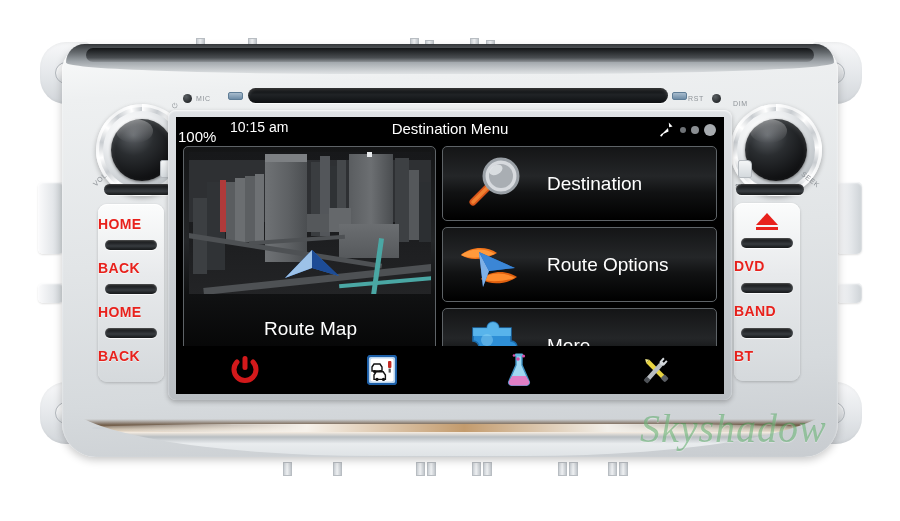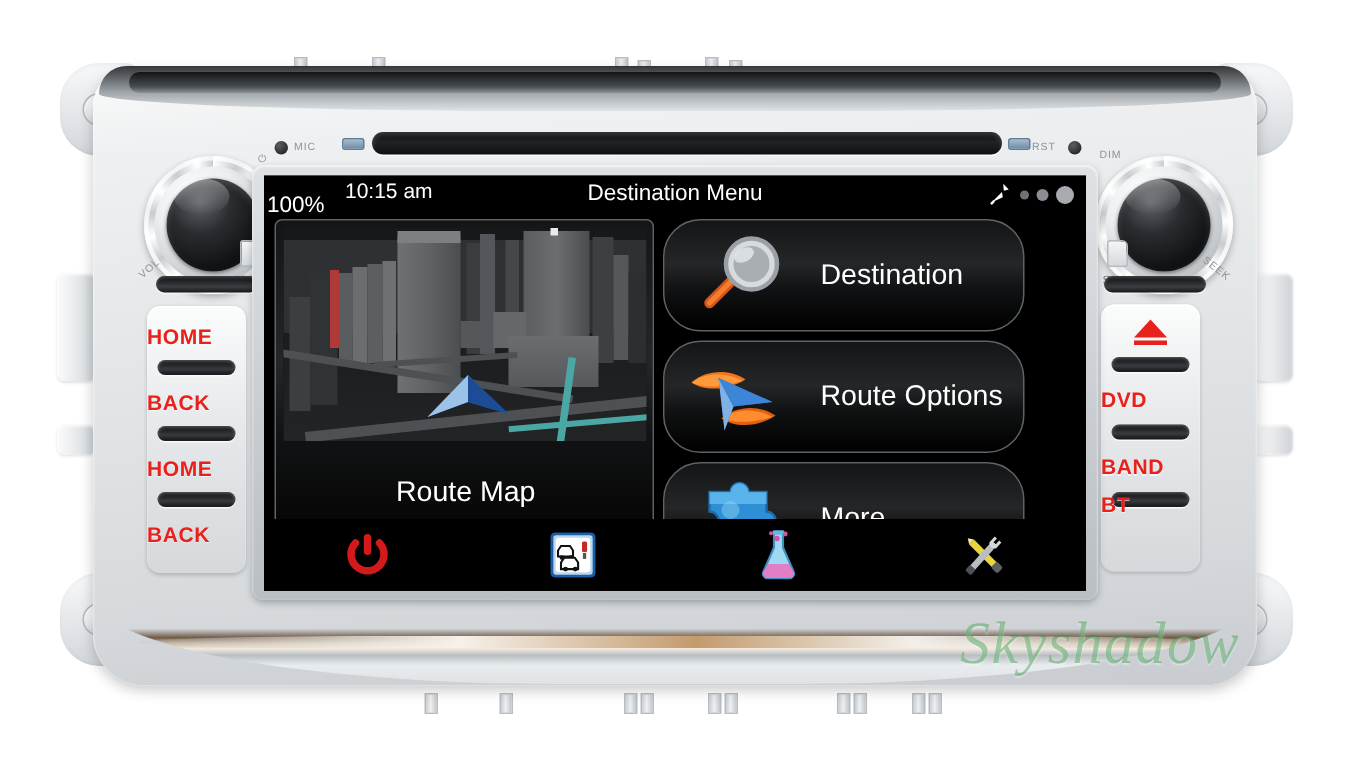--- a/index.html
+++ b/index.html
@@ -143,21 +143,21 @@
 
   
   .panel { position:absolute; border:1px solid #5e6367; border-radius:5px;
            background:linear-gradient(180deg,#141516 0%,#242628 40%,#111213 62%,#000 100%); }
   #mappanel { left:7px; top:29px; width:253px; height:237px; }
   #mapimg { position:absolute; left:5px; top:5px; width:242px; height:142px;
             overflow:hidden; background:#141416; }
   #showmap { position:absolute; left:0; bottom:42px; width:253px; text-align:center;
              color:#fff; font-size:19px; }
 
-  .mbtn { position:absolute; left:266px; width:241px; height:75px;border-radius:25px; }
+  .mbtn { position:absolute; left:266px; width:275px; height:75px; }
   #btn0 { top:29px; } #btn1 { top:110px; } #btn2 { top:191px; }
   .mbtn-label { position:absolute; left:104px; top:50%; transform:translateY(-50%);
                 color:#fff; font-size:19px; white-space:nowrap; }
   .mbtn-icon { position:absolute; left:10px; top:50%; transform:translateY(-50%);
                width:82px; height:60px; }
 
   
   #toolbar { position:absolute; left:0; bottom:0; width:548px; height:48px; background:#000;
              display:flex; align-items:center; }
   .toolslot { flex:1; display:flex; justify-content:center; align-items:center; }
@@ -257,21 +257,21 @@
   <div class="keycol keycol-r"></div>
   <div style="position:absolute; left:734px; top:209px; width:66px; height:22px;">
     <div class="eject" style="left:22px; top:4px;"></div>
     <div class="ejectbar" style="left:22px; top:18px;"></div>
   </div>
   <div class="keybar keybar-r" style="top:238px;"></div>
   <div class="keylabel" style="left:734px; top:258px;">DVD</div>
   <div class="keybar keybar-r" style="top:283px;"></div>
   <div class="keylabel" style="left:734px; top:303px;">BAND</div>
   <div class="keybar keybar-r" style="top:328px;"></div>
-  <div class="keylabel" style="left:734px; top:328px;">BT</div>
+  <div class="keylabel" style="left:734px; top:348px;">BT</div>
 
   <div id="lcdbezel"></div>
   <div id="lcd">
 
     <div id="statusbar">
       <div id="battpct">100%</div>
       <div id="clock">10:15 am</div>
       <div id="scrtitle">Destination Menu</div>
       <div id="gpsgroup">
         <svg width="16" height="15" viewBox="0 0 16 15">

